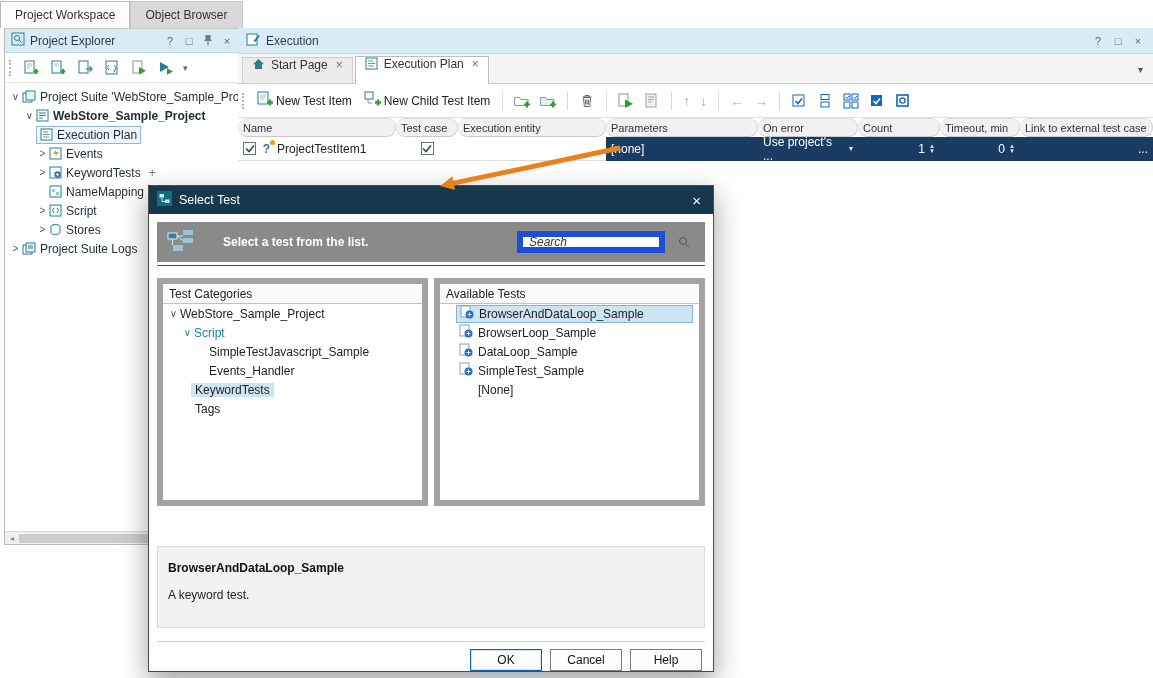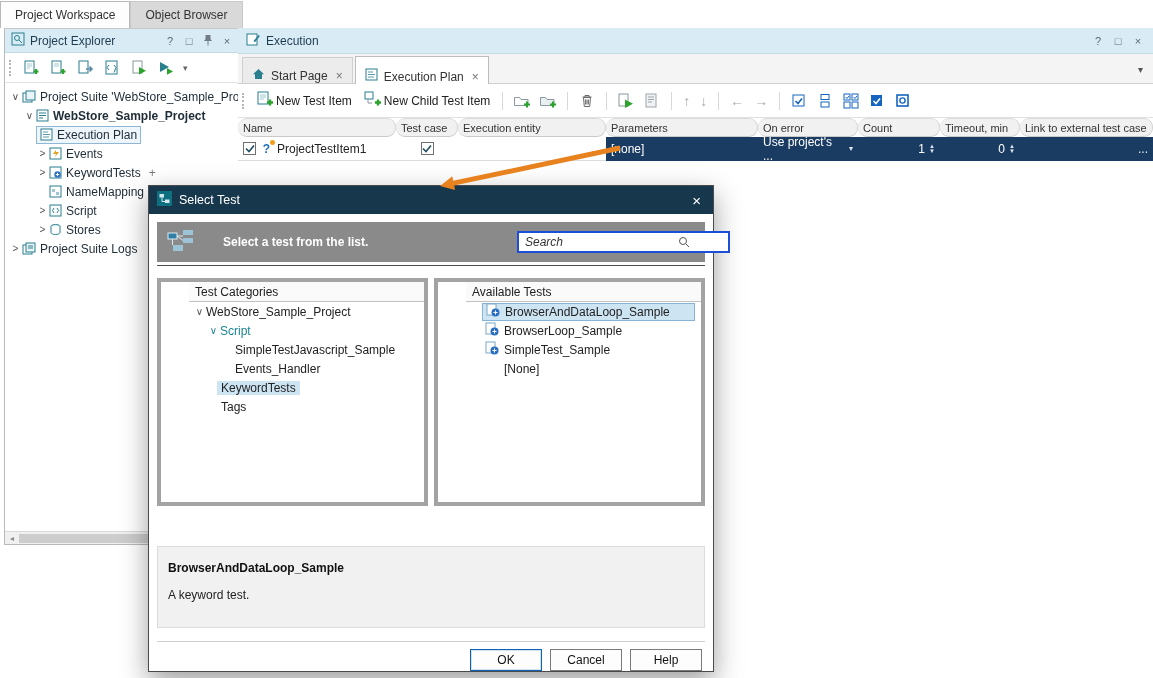--- a/index.html
+++ b/index.html
@@ -40,21 +40,21 @@
   .hscroll { left:0; bottom:0; width:235px; height:13px; background:#f0f0f0; border-top:1px solid #d9d9d9; display:flex; align-items:center; }
   .hscroll .sa { width:14px; text-align:center; color:#8a8a8a; font-size:7px; }
   .hscroll .thumb { width:130px; height:9px; background:#cdcdcd; }
   .hscroll .track { flex:1; }
 
   
   .workspace { left:238px; top:28px; width:915px; height:482px; background:#fff; }
   .ws-header { height:26px; background:#d9ecf5; display:flex; align-items:center; gap:6px; padding:0 8px; border-bottom:1px solid #c2d9e6; color:#1e3c50; }
   .ws-header .title { flex:1; }
   .tabstrip { height:30px; background:#f4f4f4; border-bottom:1px solid #cfcfcf; display:flex; align-items:flex-end; padding-left:4px; }
-  .ws-tab { height:26px; display:flex; align-items:flex-end; gap:6px; padding:0 9px; border:1px solid #cfcfcf; border-bottom:none; background:#ececec; margin-right:2px; color:#333; }
+  .ws-tab { height:26px; display:flex; align-items:flex-start; gap:6px; padding:0 9px; border:1px solid #cfcfcf; border-bottom:none; background:#ececec; margin-right:2px; color:#333; }
   .ws-tab.active { background:#fff; height:28px; margin-bottom:-1px; border-color:#bcbcbc; }
   .tab-close { color:#777; font-size:12px; margin-left:2px; }
   .strip-caret { margin-left:auto; margin-bottom:8px; margin-right:10px; color:#555; font-size:10px; }
 
   .wtoolbar { height:34px; display:flex; align-items:center; gap:6px; padding:0 4px; border-bottom:1px solid #e0e0e0; }
   .titem { display:flex; align-items:center; gap:2px; color:#222; padding:2px 3px; }
   .vsep { width:1px; height:18px; background:#d8d8d8; margin:0 3px; }
   .arrow-glyph { font-size:14px; color:#a3a9ae; padding:0 2px; }
 
   .grid { display:grid; grid-template-columns:158px 62px 148px 152px 100px 82px 80px 133px; }
@@ -72,27 +72,27 @@
 
   
   .dialog { left:148px; top:185px; width:566px; height:487px; background:#fff; border:1px solid #4a4a4a; box-shadow:0 10px 26px rgba(0,0,0,.38); z-index:40; }
   .dlg-title { height:28px; background:#17384c; display:flex; align-items:center; gap:7px; padding:0 8px; color:#fff; }
   .dlg-title .t { flex:1; font-size:12.5px; }
   .dlg-close { color:#fff; font-size:15px; padding:0 4px; }
   .dlg-body { padding:8px; }
   .banner { height:40px; background:#8a8a8a; display:flex; align-items:center; gap:28px; padding:0 10px; }
   .banner .btxt { color:#fff; font-weight:bold; flex:1; }
   .search-wrap { position:relative; width:178px; }
-  .search-wrap input { width:213px; height:22px; border:2px solid #1d4ed8; padding:2px 20px 2px 6px; font-family:"Liberation Sans", sans-serif; font-size:12px; }
+  .search-wrap input { width:148px; height:22px; border:6px solid #1d4ed8; padding:2px 20px 2px 6px; font-family:"Liberation Sans", sans-serif; font-size:12px; }
   .search-wrap input::placeholder { font-style:italic; color:#333; }
   .search-wrap svg { position:absolute; right:5px; top:5px; }
   .banner-line { border-top:1px solid #4f4f4f; margin-top:3px; }
 
   .lists { margin-top:12px; display:flex; gap:6px; height:228px; }
-  .listbox { width:271px; border:4px solid #a3a3a3; background:#fff; display:flex; flex-direction:column;padding-left:28px; }
+  .listbox { width:271px; border:6px solid #a3a3a3; background:#fff; display:flex; flex-direction:column; }
   .listbox .lhdr { height:20px; border-bottom:1px solid #c2c2c2; background:#fafafa; padding:0 6px; display:flex; align-items:center; color:#222; }
   .lrow { height:19px; display:flex; align-items:center; white-space:nowrap; }
   .lrow .tw { flex:0 0 13px; }
   .teal { color:#1d8696; }
   .hl-span { background:#cde4f3; padding:0 4px; }
   .at-sel { display:inline-flex; align-items:center; gap:5px; background:#cde4f3; border:1px solid #86b4d6; padding:0 3px; height:18px; flex:1; margin-right:6px; }
   .at-plain { display:inline-flex; align-items:center; gap:5px; }
 
   .details { margin-top:40px; height:82px; background:#f1f1f1; border:1px solid #dcdcdc; padding:14px 10px 0 10px; }
   .details .dt { font-weight:bold; color:#111; }
@@ -555,20 +555,30 @@
             <span>BrowserLoop_Sample</span>
           </span>
         </div>
         <div class="lrow" style="padding-left:19px">
           <span class="at-plain">
             <span><svg width="14" height="14">
                   <rect x="1" y="1" width="9" height="11" fill="#fff" stroke="#7aa7c7"></rect>
                   <circle cx="9.5" cy="9.5" r="4" fill="#2a6fc0"></circle>
                   <path d="M7.5 9.5h4M9.5 7.5v4" stroke="#fff"></path>
                 </svg></span>
+            <span>DataLoop_Sample</span>
+          </span>
+        </div>
+        <div class="lrow" style="padding-left:19px">
+          <span class="at-plain">
+            <span><svg width="14" height="14">
+                  <rect x="1" y="1" width="9" height="11" fill="#fff" stroke="#7aa7c7"></rect>
+                  <circle cx="9.5" cy="9.5" r="4" fill="#2a6fc0"></circle>
+                  <path d="M7.5 9.5h4M9.5 7.5v4" stroke="#fff"></path>
+                </svg></span>
             <span>SimpleTest_Sample</span>
           </span>
         </div>
         <div class="lrow" style="padding-left:38px">
           <span>[None]</span>
         </div>
       </div>
     </div>
 
     <div class="details">

